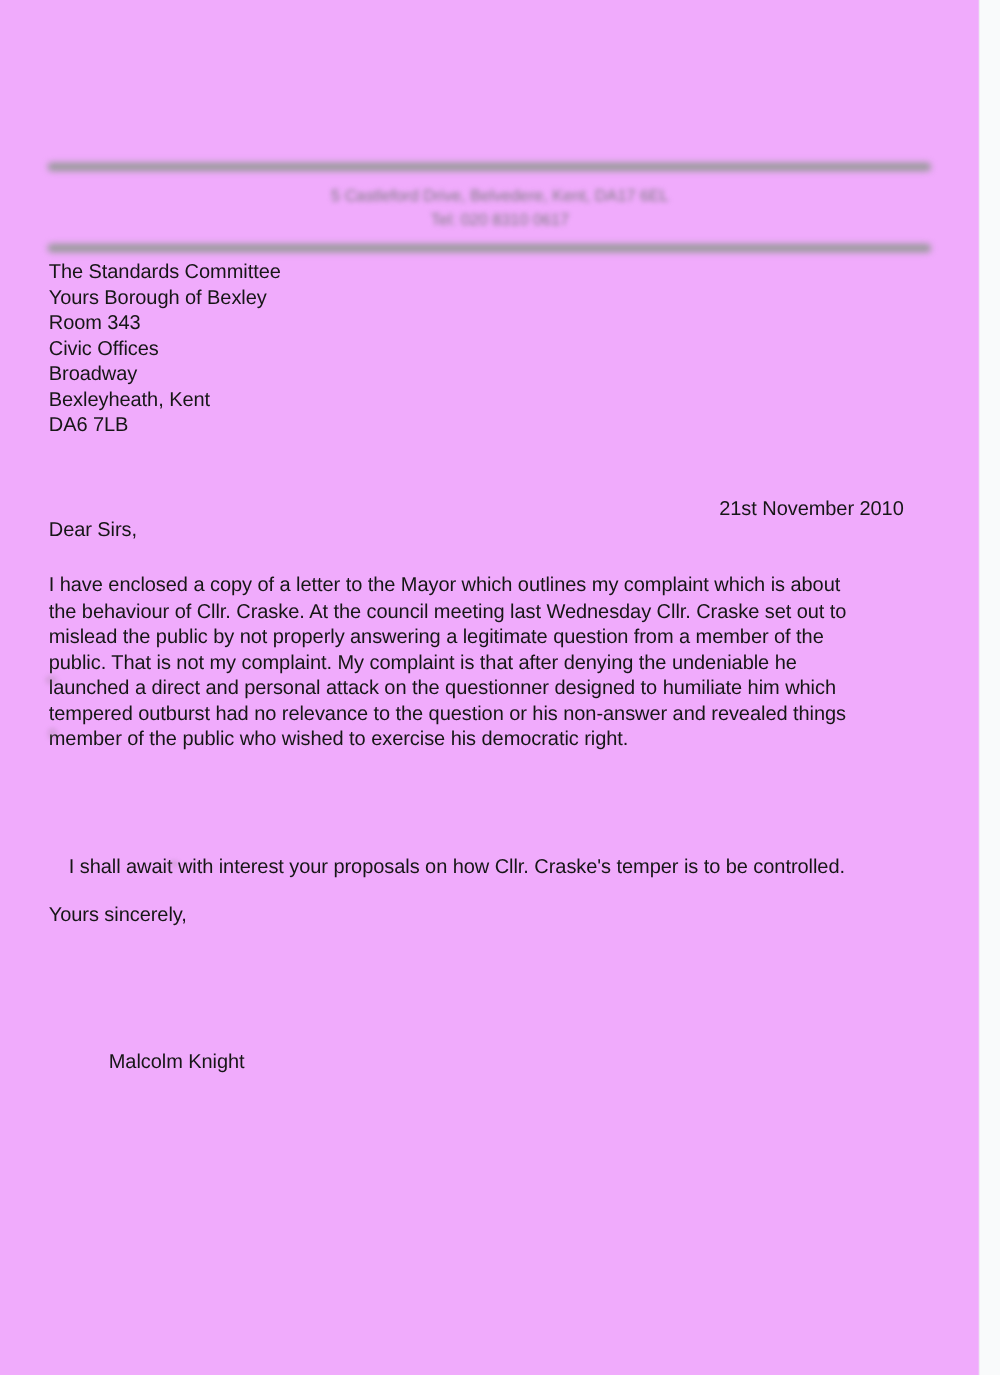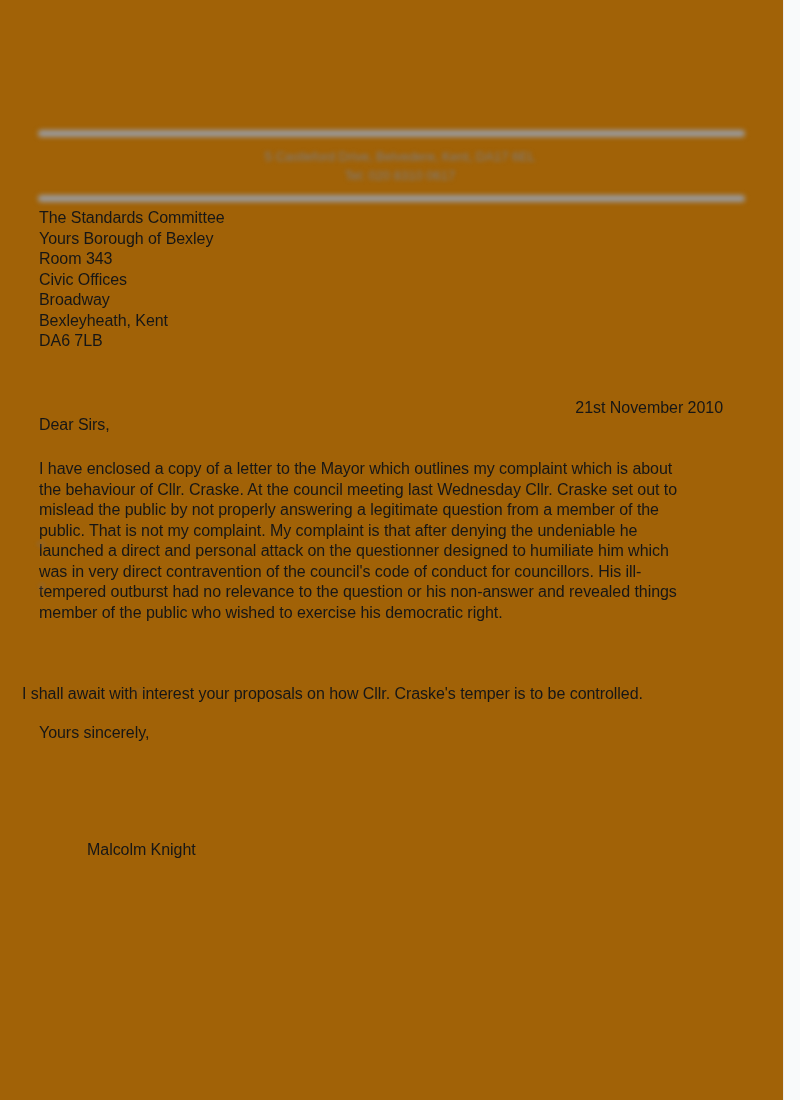--- a/index.html
+++ b/index.html
@@ -14,21 +14,21 @@
       overflow: hidden;
       font-family: "Liberation Sans", sans-serif;
       color: #161616;
     }
     .page {
       position: absolute;
       left: 0;
       top: 0;
       width: 783px;
       height: 1100px;
-      background: #a16207;
+      background: #f0abfc;
       border-right: 1px solid #eeeef2;
     }
     .scan-edge {
       position: absolute;
       left: 784px;
       top: 0;
       width: 16px;
       height: 1100px;
       background: #f9fafb;
     }
@@ -76,21 +76,21 @@
       left: 39px;
       top: 415px;
       text-align: right;
     }
     .body-para {
       left: 39px;
       top: 459px;
     }
     .body-para div { height: 20.5px; }
     .closing-para {
-      left: 22px;
+      left: 55px;
       top: 684px;
     }
     .valediction {
       left: 39px;
       top: 723px;
     }
     .signature {
       left: 39px;
       top: 840px;
       margin-left: 48px;
@@ -125,21 +125,20 @@
   <div class="text date">21st November 2010</div>
 
   <div class="text salutation">Dear Sirs,</div>
 
   <div class="text body-para">
     <div>I have enclosed a copy of a letter to the Mayor which outlines my complaint which is about</div>
     <div>the behaviour of Cllr. Craske. At the council meeting last Wednesday Cllr. Craske set out to</div>
     <div>mislead the public by not properly answering a legitimate question from a member of the</div>
     <div>public. That is not my complaint. My complaint is that after denying the undeniable he</div>
     <div>launched a direct and personal attack on the questionner designed to humiliate him which</div>
-    <div>was in very direct contravention of the council's code of conduct for councillors. His ill-</div>
     <div>tempered outburst had no relevance to the question or his non-answer and revealed things</div>
     <div>member of the public who wished to exercise his democratic right.</div>
   </div>
 
   <div class="text closing-para">I shall await with interest your proposals on how Cllr. Craske's temper is to be controlled.</div>
 
   <div class="text valediction">Yours sincerely,</div>
 
   <div class="text signature">Malcolm Knight</div>
 

